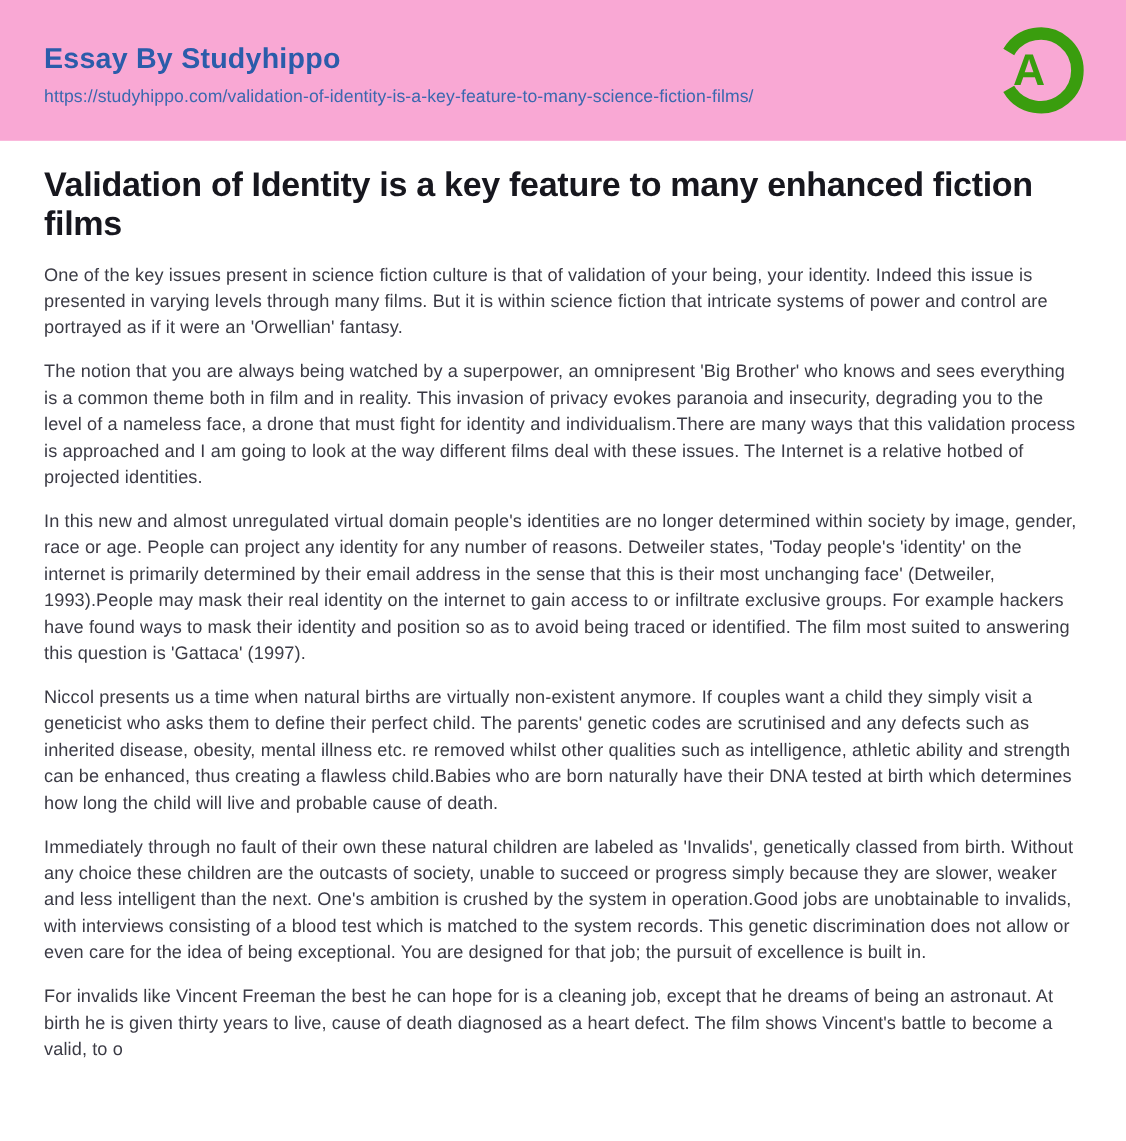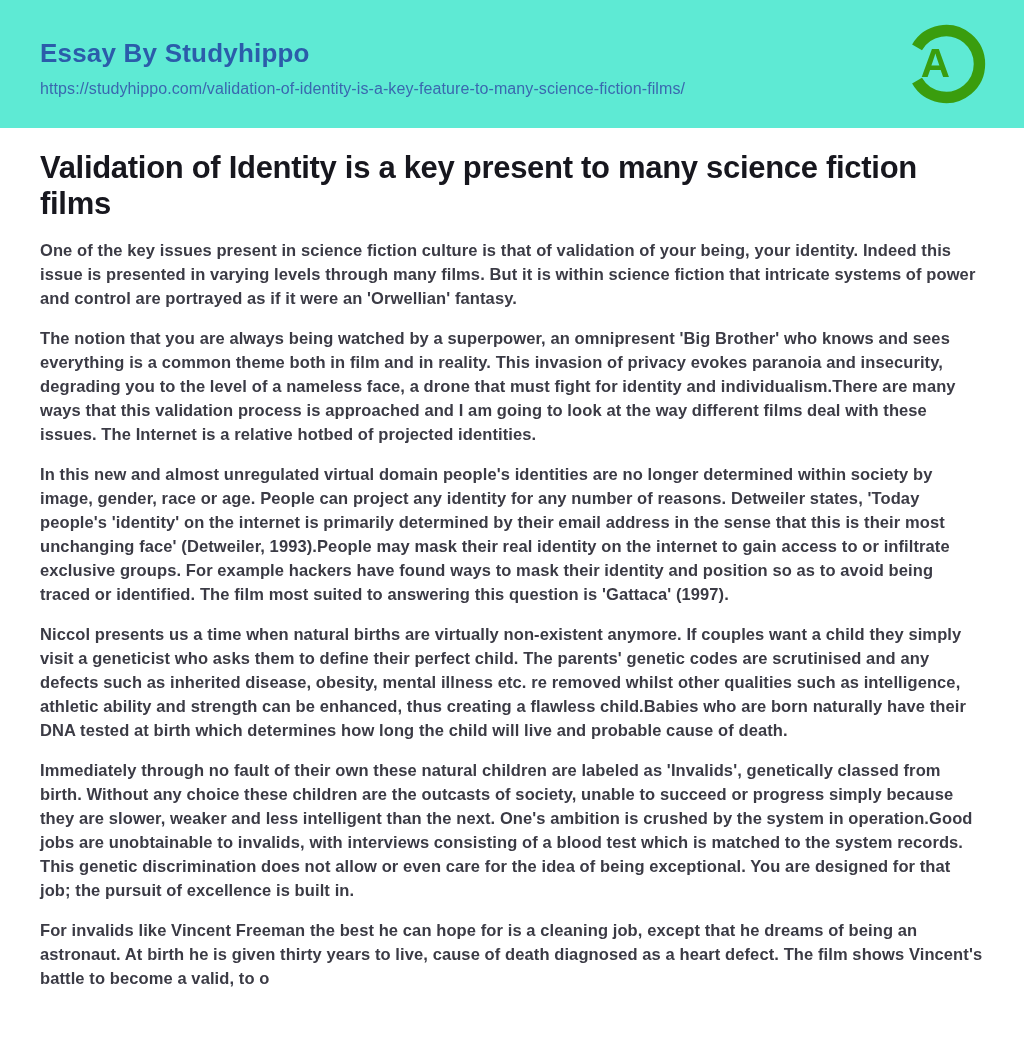--- a/index.html
+++ b/index.html
@@ -11,21 +11,21 @@
   .page {
     width: 1024px;
     height: 1037px;
     background: #ffffff;
     overflow: hidden;
     position: relative;
   }
 
   
   .header {
-    background: #5eead4;
+    background: #f9a8d4;
     height: 128px;
     display: flex;
     align-items: center;
     justify-content: space-between;
     padding: 0 34px 0 40px;
     box-sizing: border-box;
   }
   .header-left {
     display: flex;
     flex-direction: column;
@@ -67,21 +67,21 @@
     line-height: 36px;
     font-weight: 700;
     letter-spacing: -0.3px;
   }
   .article-body p {
     margin: 16px 0 16px 0;
     max-width: 946px;
     color: #3b3b45;
     font-size: 16.5px;
     line-height: 24px;
-    font-weight: 700;
+    font-weight: 400;
     letter-spacing: 0.1px;
   }
 </style>
 </head>
 <body>
 
 <div class="page">
 
   <div class="header">
     <div class="header-left">
@@ -91,21 +91,21 @@
 
     <div class="logo">
       <svg viewBox="0 0 100 100" width="88" height="88" aria-hidden="true">
         <path d="M 17.1 31 A 38 38 0 1 1 17.1 69" fill="none" stroke="#3a9d0e" stroke-width="13" stroke-linecap="butt"></path>
         <text x="38" y="65" text-anchor="middle" font-family="Liberation Sans, sans-serif" font-size="46" font-weight="600" fill="#3a9d0e">A</text>
       </svg>
     </div>
   </div>
 
   <div class="article">
-    <h1 class="article-title">Validation of Identity is a key present to many science fiction films</h1>
+    <h1 class="article-title">Validation of Identity is a key feature to many enhanced fiction films</h1>
 
     <div class="article-body">
       <p>One of the key issues present in science fiction culture is that of validation of your being, your identity. Indeed this issue is presented in varying levels through many films. But it is within science fiction that intricate systems of power and control are portrayed as if it were an 'Orwellian' fantasy.</p>
       <p>The notion that you are always being watched by a superpower, an omnipresent 'Big Brother' who knows and sees everything is a common theme both in film and in reality. This invasion of privacy evokes paranoia and insecurity, degrading you to the level of a nameless face, a drone that must fight for identity and individualism.There are many ways that this validation process is approached and I am going to look at the way different films deal with these issues. The Internet is a relative hotbed of projected identities.</p>
       <p>In this new and almost unregulated virtual domain people's identities are no longer determined within society by image, gender, race or age. People can project any identity for any number of reasons. Detweiler states, 'Today people's 'identity' on the internet is primarily determined by their email address in the sense that this is their most unchanging face' (Detweiler, 1993).People may mask their real identity on the internet to gain access to or infiltrate exclusive groups. For example hackers have found ways to mask their identity and position so as to avoid being traced or identified. The film most suited to answering this question is 'Gattaca' (1997).</p>
       <p>Niccol presents us a time when natural births are virtually non-existent anymore. If couples want a child they simply visit a geneticist who asks them to define their perfect child. The parents' genetic codes are scrutinised and any defects such as inherited disease, obesity, mental illness etc. re removed whilst other qualities such as intelligence, athletic ability and strength can be enhanced, thus creating a flawless child.Babies who are born naturally have their DNA tested at birth which determines how long the child will live and probable cause of death.</p>
       <p>Immediately through no fault of their own these natural children are labeled as 'Invalids', genetically classed from birth. Without any choice these children are the outcasts of society, unable to succeed or progress simply because they are slower, weaker and less intelligent than the next. One's ambition is crushed by the system in operation.Good jobs are unobtainable to invalids, with interviews consisting of a blood test which is matched to the system records. This genetic discrimination does not allow or even care for the idea of being exceptional. You are designed for that job; the pursuit of excellence is built in.</p>
       <p>For invalids like Vincent Freeman the best he can hope for is a cleaning job, except that he dreams of being an astronaut. At birth he is given thirty years to live, cause of death diagnosed as a heart defect. The film shows Vincent's battle to become a valid, to o</p>
     </div>
   </div>

